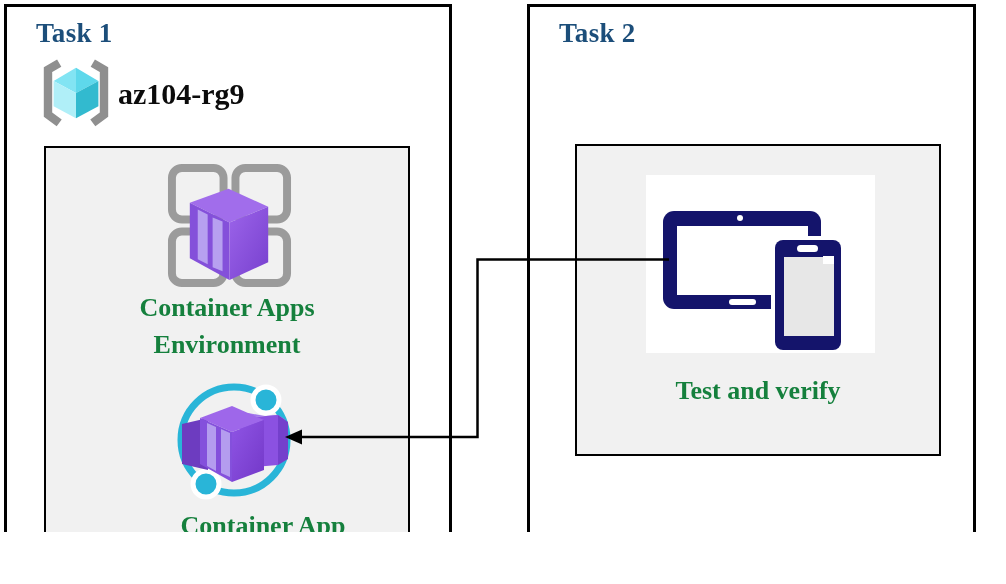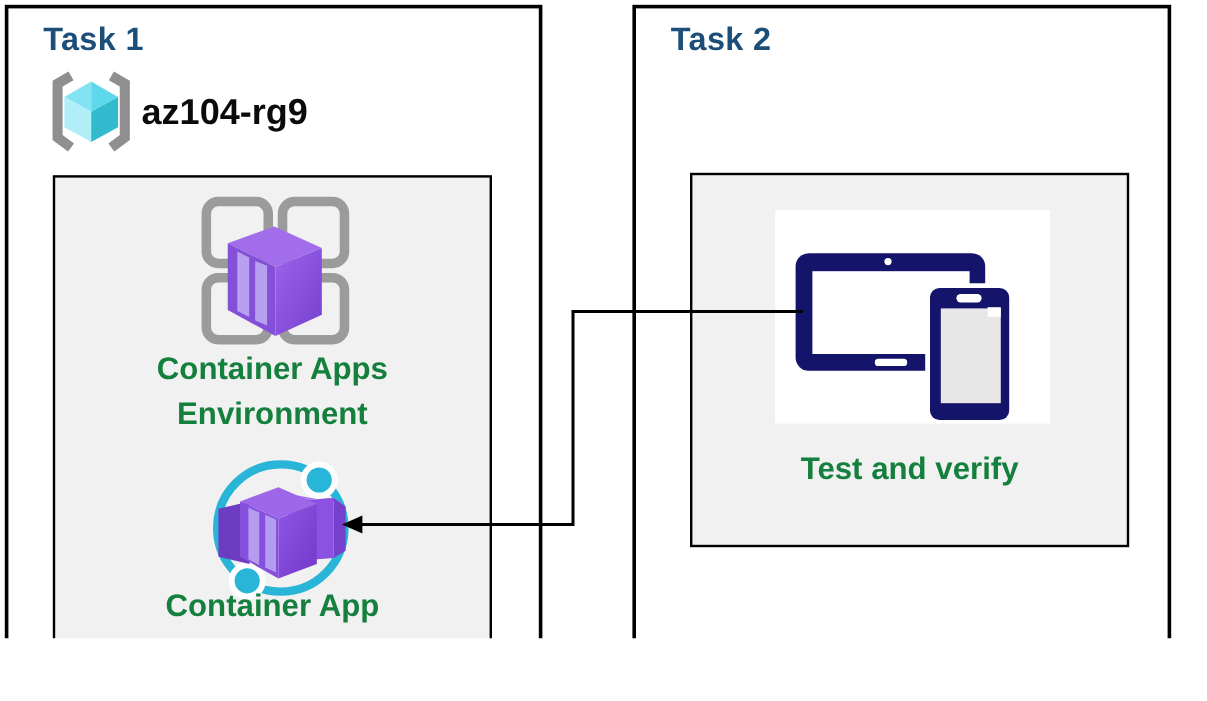--- a/index.html
+++ b/index.html
@@ -1,21 +1,21 @@
 <!DOCTYPE html>
 <html><head>
 <meta charset="utf-8">
 <style>
   * { margin: 0; padding: 0; box-sizing: border-box; }
   html, body { background: #ffffff; }
   .canvas {
     position: relative;
     width: 1006px; height: 532px;
     background: #ffffff;
-    font-family: Liberation Sans, sans-serif;
+    font-family: Liberation Serif, serif;
     font-weight: bold;
     overflow: hidden;
   }
   .task-box { position: absolute; background: #ffffff; border: 3px solid #000; }
   .task1 { left: 4px; top: 4px; width: 448px; height: 575px; }
   .task2 { left: 527px; top: 4px; width: 449px; height: 577px; }
   .task-title {
     position: absolute; left: 29px; top: 11px;
     font-size: 27px; color: #1C4E7A; letter-spacing: 0.3px;
     white-space: nowrap;
@@ -30,21 +30,21 @@
   .panel2 { left: 45px; top: 137px; width: 366px; height: 312px; }
   .abs { position: absolute; }
   .cae-icon { left: 119px; top: 13px; }
   .ca-icon  { left: 126px; top: 231px; }
   .label {
     position: absolute; left: 0; width: 100%;
     text-align: center; font-size: 26px; line-height: 37px; color: #15803d;
     white-space: nowrap;
   }
   .env-label { top: 141px; }
-  .app-label { top: 338px; }
+  .app-label { top: 359px; margin-left: 36px; }
   .test-label { top: 226px; }
   .device-area { position: absolute; left: 69px; top: 29px; width: 229px; height: 178px; background: #ffffff; }
   .overlay {
     position: absolute; left: 0; top: 0; width: 1006px; height: 584px;
     z-index: 5; pointer-events: none;
   }
 </style>
 </head>
 <body>
 

